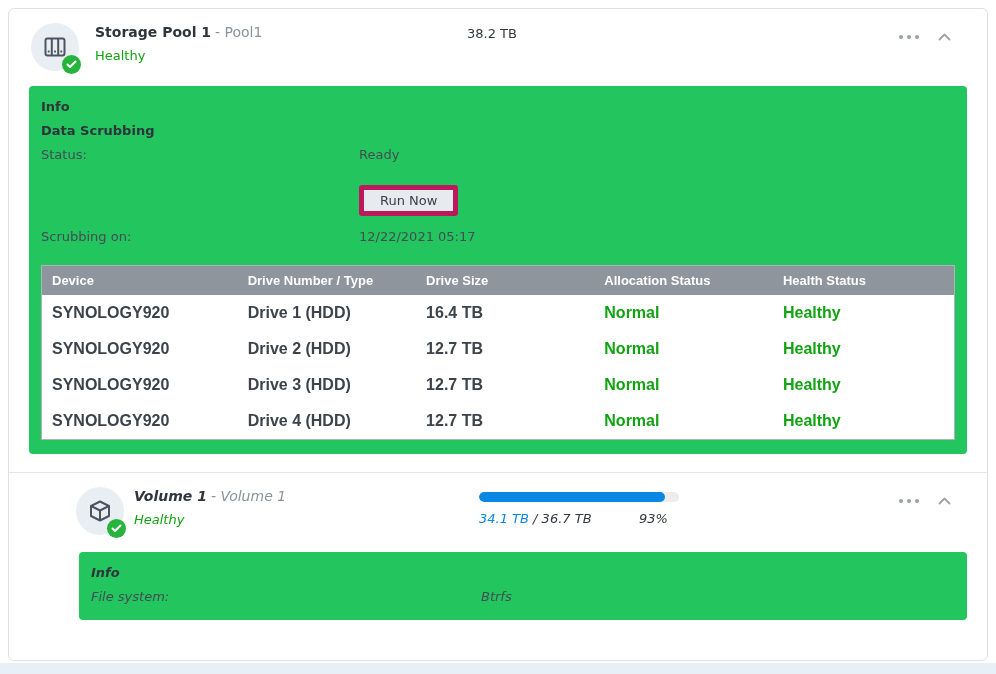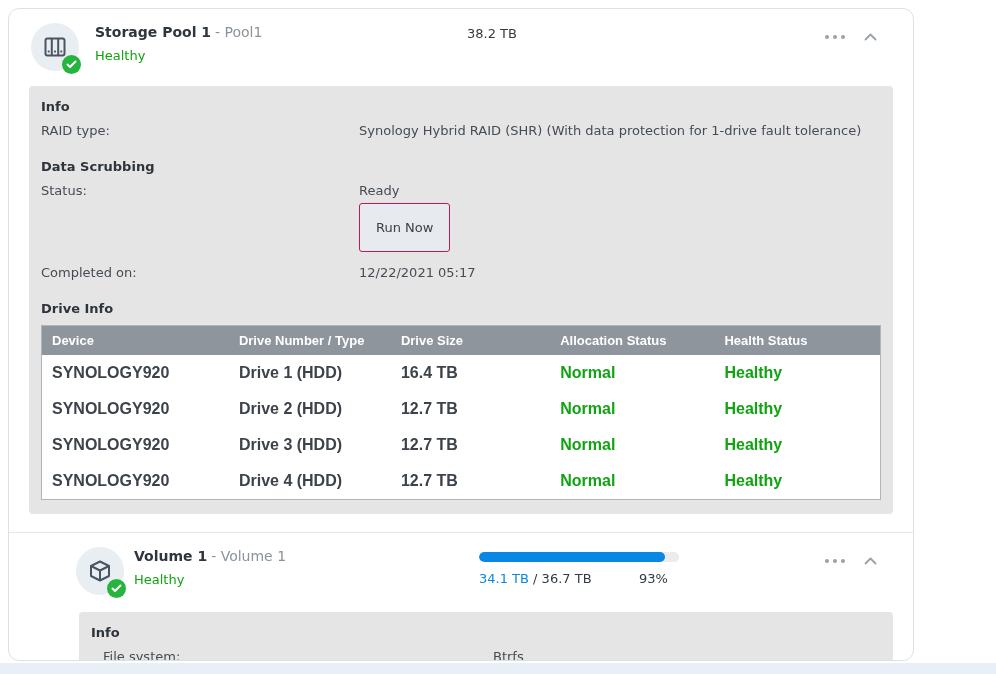--- a/index.html
+++ b/index.html
@@ -1,19 +1,19 @@
 <!DOCTYPE html>
 <html><head>
 <meta charset="utf-8">
 <style>
   * { box-sizing: border-box; }
   html,body { margin:0; padding:0; background:#ffffff; width:996px; height:674px;
     font-family:"DejaVu Sans","Liberation Sans",sans-serif; }
-  .card { position:relative; margin:8px 8px 0 8px; width:906px; height:653px;
-    background:#fff; border:1px solid #dde1e5; border-radius:11px; overflow:hidden; }
+  .card { position:relative; margin:8px 8px 0 8px; width:980px; height:653px;
+    background:#fff; border:1px solid #dde1e5; border-radius:6px; overflow:hidden; }
   .bottom-strip { margin-top:2px; height:11px; background:#e8eff6; }
 
   
   .sec-header { position:relative; display:flex; align-items:flex-start; }
   .pool-header { padding:14px 24px 0 22px; height:77px; }
   .vol-header  { padding:14px 24px 0 67px; height:79px; }
   .avatar { position:relative; width:48px; height:48px; border-radius:50%;
     background:#e9eef3; flex-shrink:0; display:flex; align-items:center; justify-content:center; }
   .badge { position:absolute; right:-2px; bottom:-3px; width:19px; height:19px;
     border-radius:50%; background:#27b43e; display:flex; align-items:center; justify-content:center; }
@@ -31,43 +31,43 @@
 
   
   .usage { position:absolute; left:470px; top:19px; width:260px; }
   .bar { width:200px; height:10px; border-radius:5px; background:#ececec; overflow:hidden; }
   .fill { height:100%; background:#0987e5; border-radius:5px; width:0; }
   .usage-text { position:relative; margin-top:9px; font-size:13px; color:#333a41; white-space:nowrap; }
   .usage-text .used { color:#0987e5; }
   .usage-text .pct { position:absolute; left:160px; top:0; }
 
   
-  .panel { background:#e5e5e5; border-radius:4px; font-size:13px; color:#454c54; }
+  .panel { background:#22c55e; border-radius:4px; font-size:13px; color:#454c54; }
   .pool-panel { margin:0 20px 18px 20px; padding:13px 12px 14px 12px; }
   .vol-panel  { margin:0 20px 12px 70px; padding:13px 12px 16px 12px; }
   .panel h3 { margin:0 0 9px 0; font-size:13px; font-weight:bold; color:#2e343b; }
   .kv { display:flex; margin-bottom:8px; }
   .kv .k { flex-shrink:0; }
   .pool-panel .kv .k { width:318px; }
-  .vol-panel  .kv .k { width:390px;margin-left:12px; }
+  .vol-panel  .kv .k { width:390px; }
   .gap-lg { margin-bottom:21px; }
-  .gap-sm { margin-bottom:5px; }
-  .btn { display:block; margin:0 0 13px 318px; padding:16px 16px; background:#e7eaee;
-    border:1px solid #be185d; border-radius:3px; font-size:13px; color:#3a4149;
+  .gap-sm { margin-bottom:23px; }
+  .btn { display:block; margin:0 0 13px 318px; padding:3px 16px; background:#e7eaee;
+    border:5px solid #be185d; border-radius:3px; font-size:13px; color:#3a4149;
     font-family:inherit; cursor:pointer; }
 
   
   table.drives { width:100%; border-collapse:collapse; background:#fff;
     border:1px solid #aeb4ba; font-family:"Liberation Sans",sans-serif; }
   table.drives th { background:#8e959d; color:#fff; text-align:left; font-weight:bold;
     font-size:13px; padding:7px 10px; }
   table.drives td { font-size:16px; color:#3c434b; padding:9px 10px;font-weight:bold; }
   table.drives td.green { color:#12a312; }
 
-  .vol-section { border-top:1px solid #e4e7ea; }
+  .vol-section { border-top:1px solid #e4e7ea;font-style:italic; }
   svg { display:block; }
 </style>
 </head>
 <body>
 
 <div class="card">
 
   <section>
     <header class="sec-header pool-header">
       <div class="avatar">
@@ -101,37 +101,32 @@
         <span class="chev">
           <svg width="13" height="8" viewBox="0 0 13 8">
               <polyline points="1.5,6.5 6.5,1.5 11.5,6.5" fill="none" stroke="#9aa1a9" stroke-width="1.8" stroke-linecap="round" stroke-linejoin="round"></polyline>
             </svg>
         </span>
       </div>
     </header>
 
     <div class="panel pool-panel">
       <h3>Info</h3>
-      <div class="kv gap-lg">
-        <span class="k">RAID type:</span>
-        <span class="v">Synology Hybrid RAID (SHR) (With data protection for 1-drive fault tolerance)</span>
-      </div>
 
       <h3>Data Scrubbing</h3>
       <div class="kv gap-sm">
         <span class="k">Status:</span>
         <span class="v">Ready</span>
       </div>
       <button class="btn">Run Now</button>
       <div class="kv gap-lg">
-        <span class="k">Completed on:</span>
+        <span class="k">Scrubbing on:</span>
         <span class="v">12/22/2021 05:17</span>
       </div>
 
-      <h3>Drive Info</h3>
       <table class="drives">
         <colgroup>
             <col style="width: 197px;">
             <col style="width: 180px;">
             <col style="width: 180px;">
             <col style="width: 180px;">
             <col style="width: 183px;">
           </colgroup>
         <thead>
             <tr>

